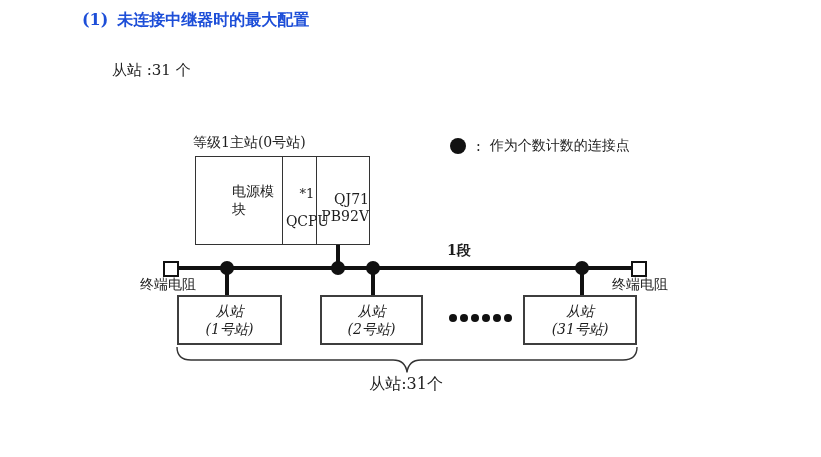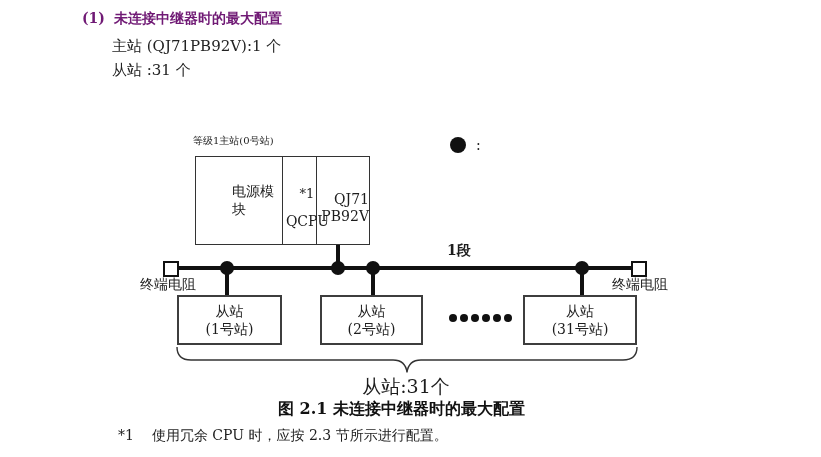--- a/index.html
+++ b/index.html
@@ -9,28 +9,28 @@
     height: 457px;
     background: #ffffff;
     font-family: "DejaVu Serif", "Liberation Serif", serif;
     color: #1d1d1d;
     overflow: hidden;
   }
   .abs { position: absolute; }
   .pre { white-space: pre-line; text-align: right; }
 
   
-  .heading { left: 82px; top: 10px; font-size: 14px; font-weight: bold; color: #701a75; }
+  .heading { left: 82px; top: 10px; font-size: 16px; font-weight: bold; color: #1d4ed8; }
   .heading .num { margin-right: 9px; }
   .spec { left: 112px; font-size: 15px; color: #222; }
   .spec1 { top: 37px; }
   .spec2 { top: 61px; text-align: right; }
 
   
-  .master-label { left: 193px; top: 134px; font-size: 10px; }
+  .master-label { left: 193px; top: 134px; font-size: 14px; }
   .master-box {
     left: 195px; top: 156px; width: 175px; height: 89px;
     border: 1.5px solid #333; display: flex; box-sizing: border-box; padding-left: 36px;
   }
   .cell { box-sizing: border-box; font-size: 14px; }
   .cell-power { width: 70px; display: flex; align-items: center; justify-content: center; }
   .cell-cpu { width: 48px; border-left: 1.5px solid #333; position: relative; }
   .cpu-note { position: absolute; top: 29px; right: 2px; font-size: 13px; }
   .cpu-label { position: absolute; top: 56px; left: 3px; }
   .cell-net { width: 57px; border-left: 1.5px solid #333; padding: 34px 0 0 4px; line-height: 1.2; }
@@ -59,67 +59,67 @@
   .vline { width: 4px; background: #111; }
   .drop-master { left: 336px; top: 245px; height: 23px; }
   .drop-s1 { left: 225px; top: 269px; height: 26px; }
   .drop-s2 { left: 371px; top: 269px; height: 26px; }
   .drop-s31 { left: 580px; top: 269px; height: 26px; }
 
   
   .slave-box {
     top: 295px; height: 50px; border: 2px solid #3d3d3d; box-sizing: border-box;
     display: flex; align-items: center; justify-content: center;
-    text-align: center; font-size: 14px; line-height: 1.3; background: #fff;
+    text-align: center; font-size: 14px; line-height: 1.3; background: #fff; font-style: italic;
   }
   .slave-1 { left: 177px; width: 105px; }
   .slave-2 { left: 320px; width: 103px; }
   .slave-31 { left: 523px; width: 114px; }
 
   
   .ellipsis { left: 449px; top: 314px; display: flex; gap: 3px; align-items: center; }
   .edot { width: 8px; height: 8px; border-radius: 50%; background: #111; }
 
   
   .brace { left: 176px; top: 347px; }
-  .slave-count { left: 346px; top: 374px; width: 120px; text-align: center; font-size: 19px; }
+  .slave-count { left: 346px; top: 374px; width: 120px; text-align: center; font-size: 16px; }
 
   
   .caption { left: 278px; top: 399px; font-size: 16px; font-weight: bold; color: #111; }
   .footnote { left: 118px; top: 427px; font-size: 14px; }
   .fn-marker { margin-right: 18px; }
 </style>
 </head>
 <body>
 
 <div class="page">
 
   <div class="abs heading">
     <span class="num">(1)</span><span>未连接中继器时的最大配置</span>
   </div>
-  <div class="abs spec spec1">主站 (QJ71PB92V):1 个</div>
   <div class="abs spec spec2">从站 :31 个</div>
 
   <div>
 
     <div class="abs master-label">等级1主站(0号站)</div>
 
     <div class="abs master-box">
       <div class="cell cell-power">电源模块</div>
       <div class="cell cell-cpu">
         <span class="cpu-note">*1</span>
         <span class="cpu-label">QCPU</span>
       </div>
       <div class="cell cell-net pre">QJ71
 PB92V</div>
     </div>
 
     <div class="abs legend">
       <span class="legend-dot"></span>
       <span class="legend-colon">:</span>
+      <span>作为个数计数的连接点</span>
     </div>
 
     <div class="abs segment-label">1段</div>
 
     <div class="abs bus"></div>
     <div class="abs term term-left"></div>
     <div class="abs term term-right"></div>
     <div class="abs term-label tl-left">终端电阻</div>
     <div class="abs term-label tl-right">终端电阻</div>
 
@@ -148,19 +148,15 @@
     <div class="abs slave-box slave-31 pre">从站
 (31号站)</div>
 
     <svg class="abs brace" width="462" height="27" viewBox="0 0 462 27">
       <path d="M 1 0 C 1 8.5 5.5 13 15 13 L 217 13 C 226 13 230 17 231 25.5 C 232 17 236 13 245 13 L 447 13 C 456.5 13 461 8.5 461 0" fill="none" stroke="#333" stroke-width="1.4"></path>
     </svg>
     <div class="abs slave-count">从站:31个</div>
 
   </div>
 
-  <div class="abs caption">图 2.1 未连接中继器时的最大配置</div>
 
-  <div class="abs footnote">
-    <span class="fn-marker">*1</span><span>使用冗余 CPU 时，应按 2.3 节所示进行配置。</span>
-  </div>
 
 </div>
 
 </body></html>

